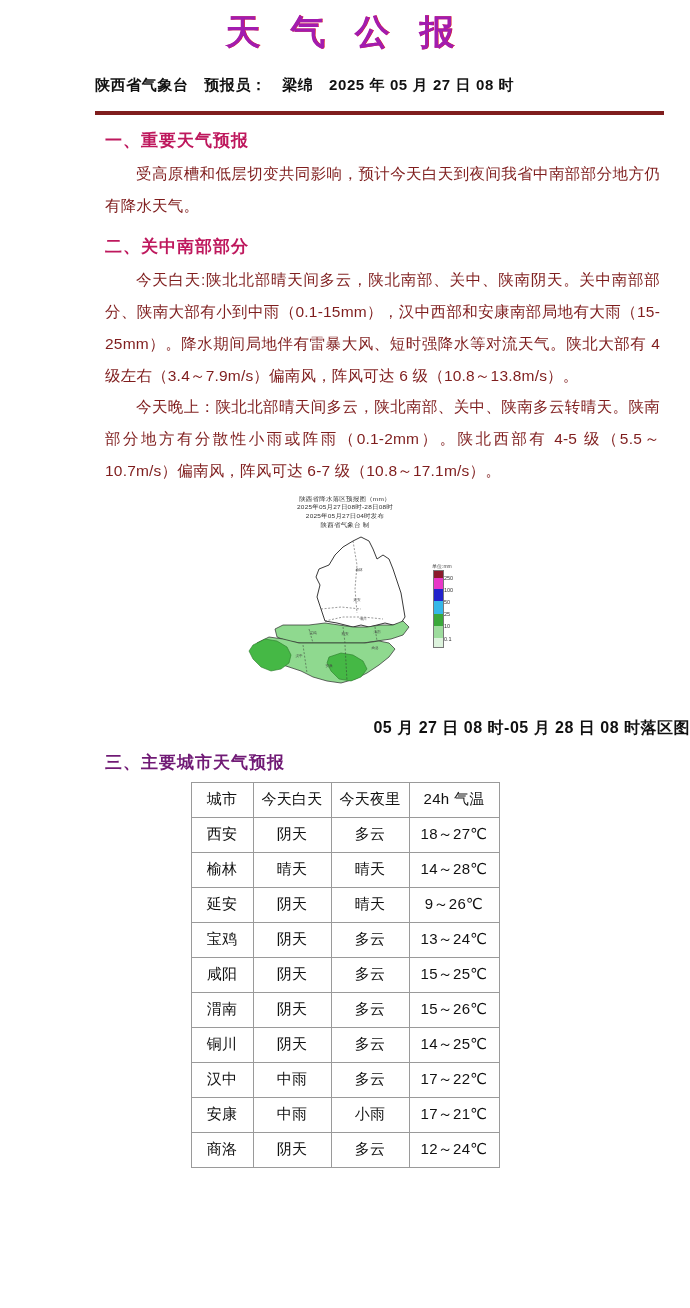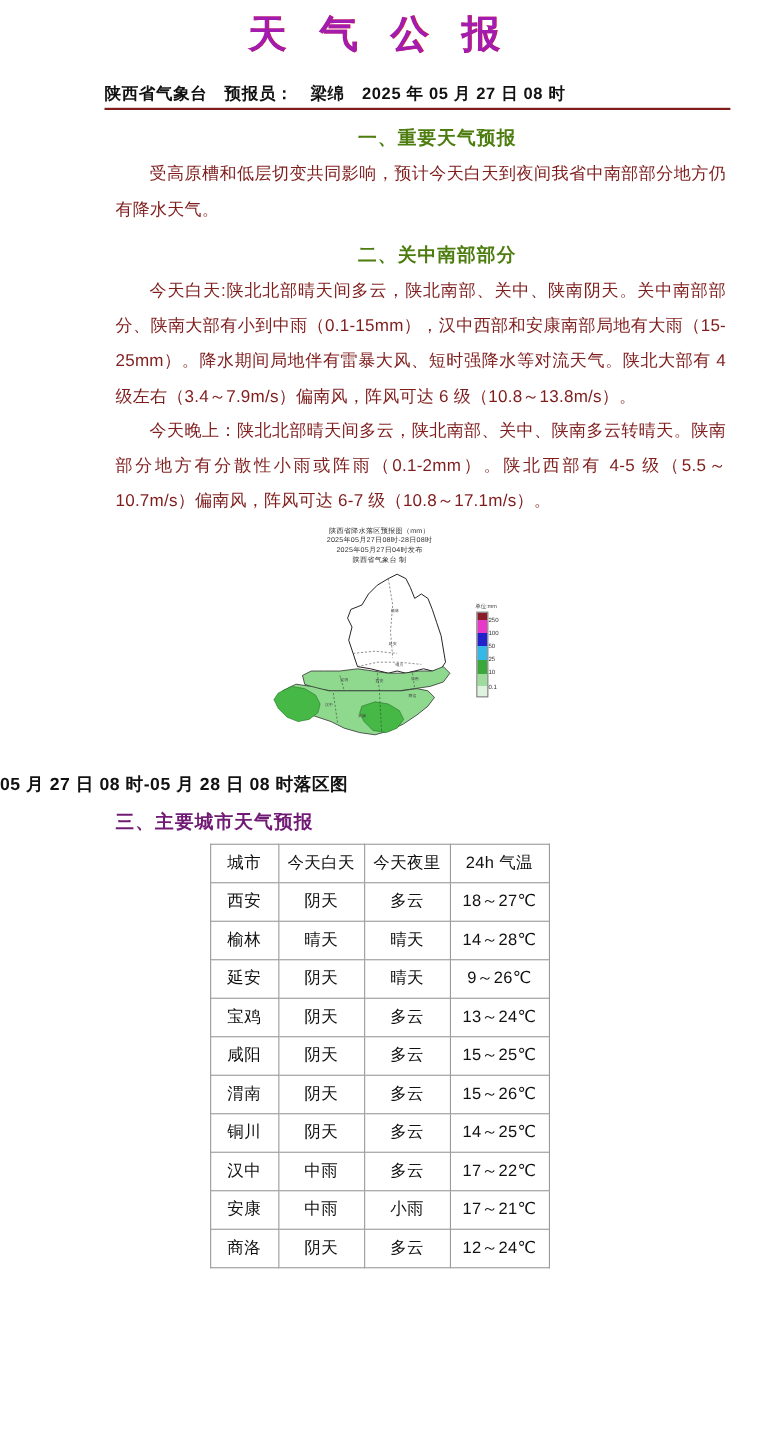--- a/index.html
+++ b/index.html
@@ -30,39 +30,38 @@
     font-weight: bold;
     letter-spacing: 10px;
     padding-top: 10px;
     line-height: 1.25;
     text-shadow: 0.5px 0 0 #e2231a;
   }
 
   
   .byline-wrap {
     margin: 22px 26px 0 95px;
-    border-bottom: 2px solid #7f1d1d;
-    padding-bottom: 3px;
+    border-bottom: 4px solid #7f1d1d;
+    padding-bottom: 16px;
   }
   .byline {
     font-size: 15px;
     font-weight: bold;
     letter-spacing: 0.6px;
     color: #111;
     white-space: nowrap;
   }
 
   
   .section-head {
     font-size: 17px;
     font-weight: bold;
     margin: 14px 0 6px 105px;
     letter-spacing: 1px;
-    color: #4d7c0f;
-    text-align: center;
+    color: #be185d;
   }
   .para {
     font-size: 15.5px;
     line-height: 2.05;
     margin: 0 30px 0 105px;
     text-align: justify;
     text-justify: inter-ideograph;
     letter-spacing: 0.2px;
     color: #7f1d1d;
   }
@@ -142,21 +141,21 @@
     height: 76px;
     width: 26px;
   }
   .legend-labels span {
     position: absolute;
     font-size: 5.5px;
     color: #333;
     left: 0;
   }
   .fig-caption {
-    text-align: left;
+    text-align: right;
     font-size: 16px;
     font-weight: bold;
     margin-top: 8px;
     letter-spacing: 0.5px;
     color: #111;
   }
 
   
   .table-head {
     font-size: 17px;

